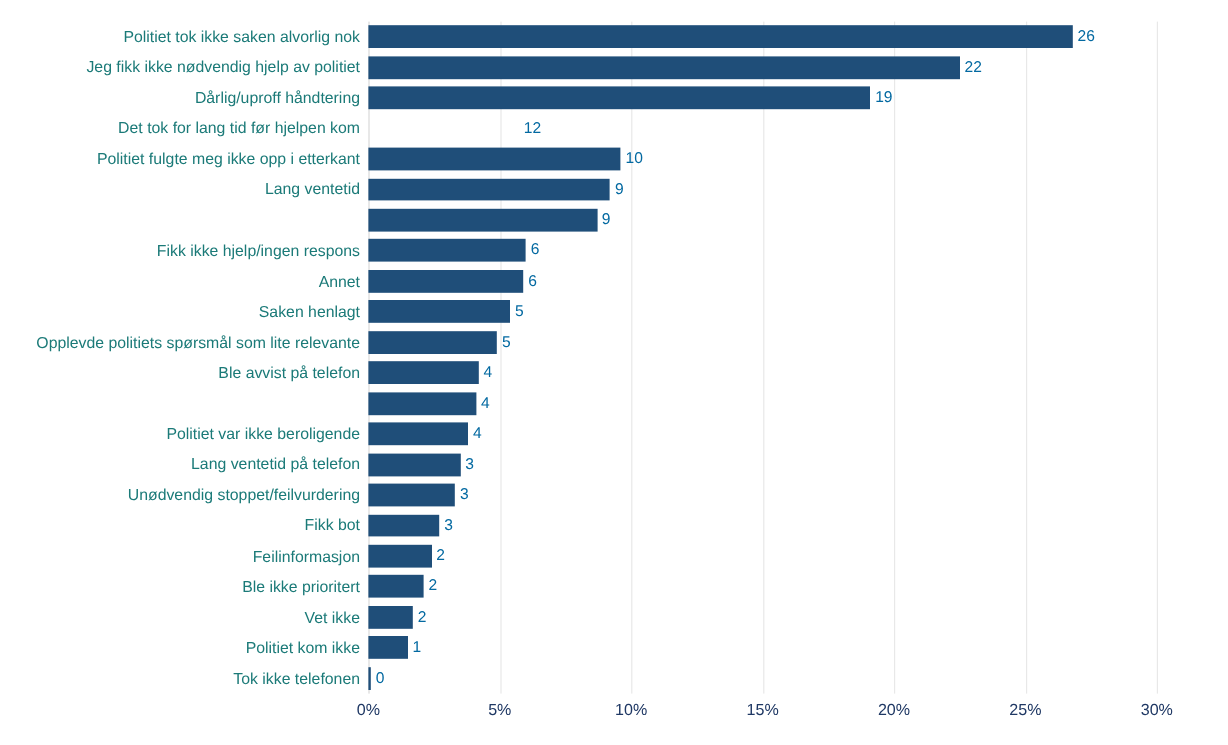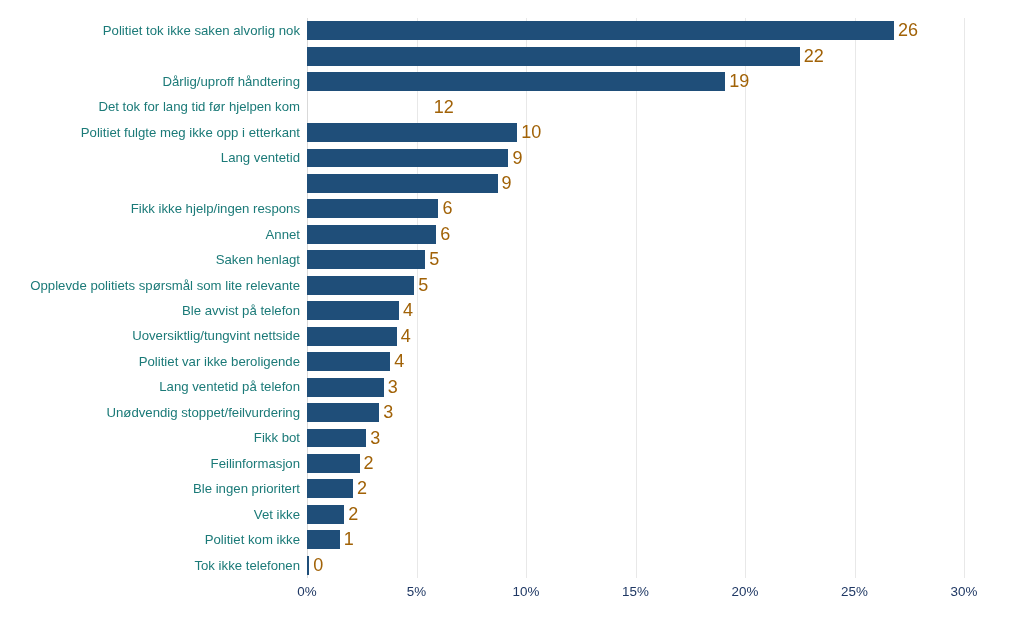--- a/index.html
+++ b/index.html
@@ -80,22 +80,22 @@
   }
 
   .bar {
     height: 18.9px;
     background: #1f4e79;
     min-width: 2px;
   }
 
   .bar-value {
     margin-left: 4px;
-    color: #a16207;
-    font-size: 18px;
+    color: #0369a1;
+    font-size: 13px;
     line-height: 18.9px;
     white-space: nowrap;
   }
 
   .x-ticks {
     position: absolute;
     left: 307px;
     top: 584px;
     width: 657px;
     height: 22px;
@@ -126,20 +126,21 @@
       </div>
     <div class="rows">
         <div class="row" style="top: 0px; height: 25.4545px;">
           <div class="cat-label" style="height: 25.4545px; line-height: 25.4545px;">Politiet tok ikke saken alvorlig nok</div>
           <div class="bar-wrap" style="top: 3.27727px;">
             <div class="bar" style="width: 586.92px; background: rgb(31, 78, 121);"></div>
             <div class="bar-value">26</div>
           </div>
         </div>
         <div class="row" style="top: 25.4545px; height: 25.4545px;">
+          <div class="cat-label" style="height: 25.4545px; line-height: 25.4545px;">Jeg fikk ikke nødvendig hjelp av politiet</div>
           <div class="bar-wrap" style="top: 3.27727px;">
             <div class="bar" style="width: 492.75px; background: rgb(31, 78, 121);"></div>
             <div class="bar-value">22</div>
           </div>
         </div>
         <div class="row" style="top: 50.9091px; height: 25.4545px;">
           <div class="cat-label" style="height: 25.4545px; line-height: 25.4545px;">Dårlig/uproff håndtering</div>
           <div class="bar-wrap" style="top: 3.27727px;">
             <div class="bar" style="width: 418.29px; background: rgb(31, 78, 121);"></div>
             <div class="bar-value">19</div>
@@ -201,21 +202,20 @@
           </div>
         </div>
         <div class="row" style="top: 280px; height: 25.4545px;">
           <div class="cat-label" style="height: 25.4545px; line-height: 25.4545px;">Ble avvist på telefon</div>
           <div class="bar-wrap" style="top: 3.27727px;">
             <div class="bar" style="width: 91.98px; background: rgb(31, 78, 121);"></div>
             <div class="bar-value">4</div>
           </div>
         </div>
         <div class="row" style="top: 305.455px; height: 25.4545px;">
-          <div class="cat-label" style="height: 25.4545px; line-height: 25.4545px;">Uoversiktlig/tungvint nettside</div>
           <div class="bar-wrap" style="top: 3.27727px;">
             <div class="bar" style="width: 89.79px; background: rgb(31, 78, 121);"></div>
             <div class="bar-value">4</div>
           </div>
         </div>
         <div class="row" style="top: 330.909px; height: 25.4545px;">
           <div class="cat-label" style="height: 25.4545px; line-height: 25.4545px;">Politiet var ikke beroligende</div>
           <div class="bar-wrap" style="top: 3.27727px;">
             <div class="bar" style="width: 83.22px; background: rgb(31, 78, 121);"></div>
             <div class="bar-value">4</div>
@@ -243,21 +243,21 @@
           </div>
         </div>
         <div class="row" style="top: 432.727px; height: 25.4545px;">
           <div class="cat-label" style="height: 25.4545px; line-height: 25.4545px;">Feilinformasjon</div>
           <div class="bar-wrap" style="top: 3.27727px;">
             <div class="bar" style="width: 52.56px; background: rgb(31, 78, 121);"></div>
             <div class="bar-value">2</div>
           </div>
         </div>
         <div class="row" style="top: 458.182px; height: 25.4545px;">
-          <div class="cat-label" style="height: 25.4545px; line-height: 25.4545px;">Ble ingen prioritert</div>
+          <div class="cat-label" style="height: 25.4545px; line-height: 25.4545px;">Ble ikke prioritert</div>
           <div class="bar-wrap" style="top: 3.27727px;">
             <div class="bar" style="width: 45.99px; background: rgb(31, 78, 121);"></div>
             <div class="bar-value">2</div>
           </div>
         </div>
         <div class="row" style="top: 483.636px; height: 25.4545px;">
           <div class="cat-label" style="height: 25.4545px; line-height: 25.4545px;">Vet ikke</div>
           <div class="bar-wrap" style="top: 3.27727px;">
             <div class="bar" style="width: 37.23px; background: rgb(31, 78, 121);"></div>
             <div class="bar-value">2</div>

